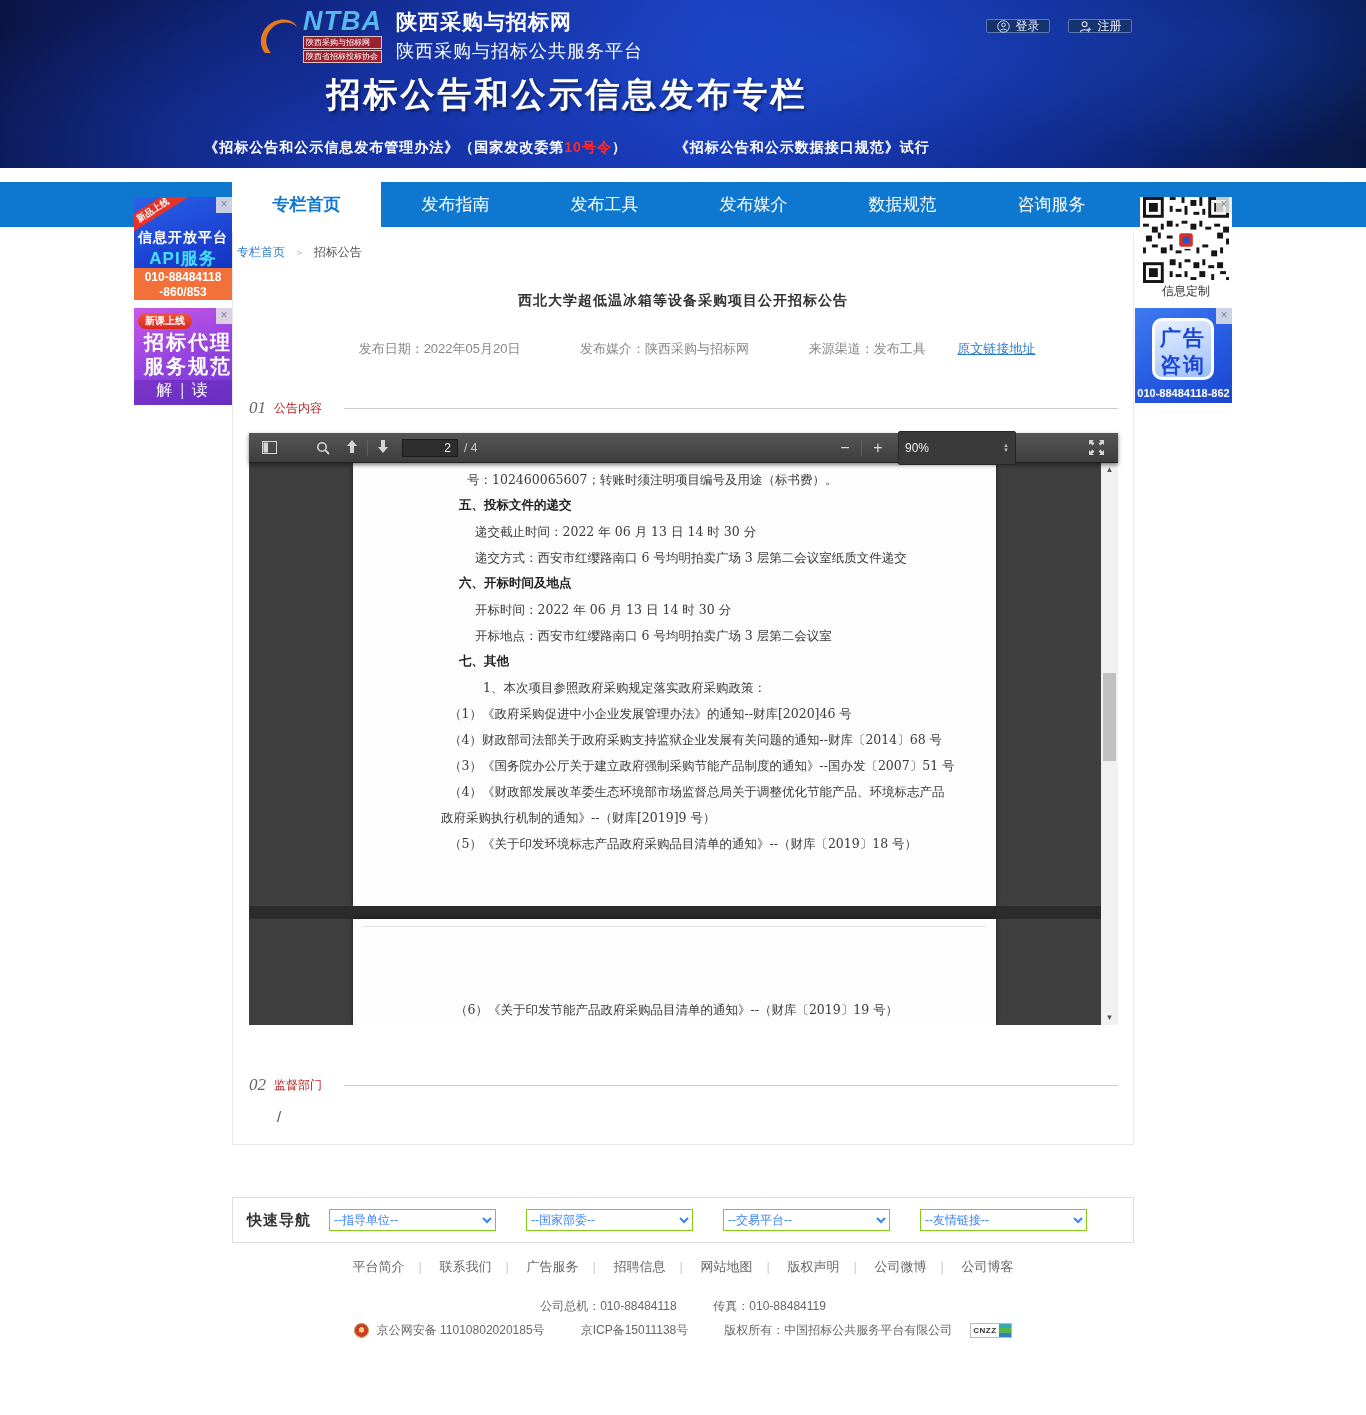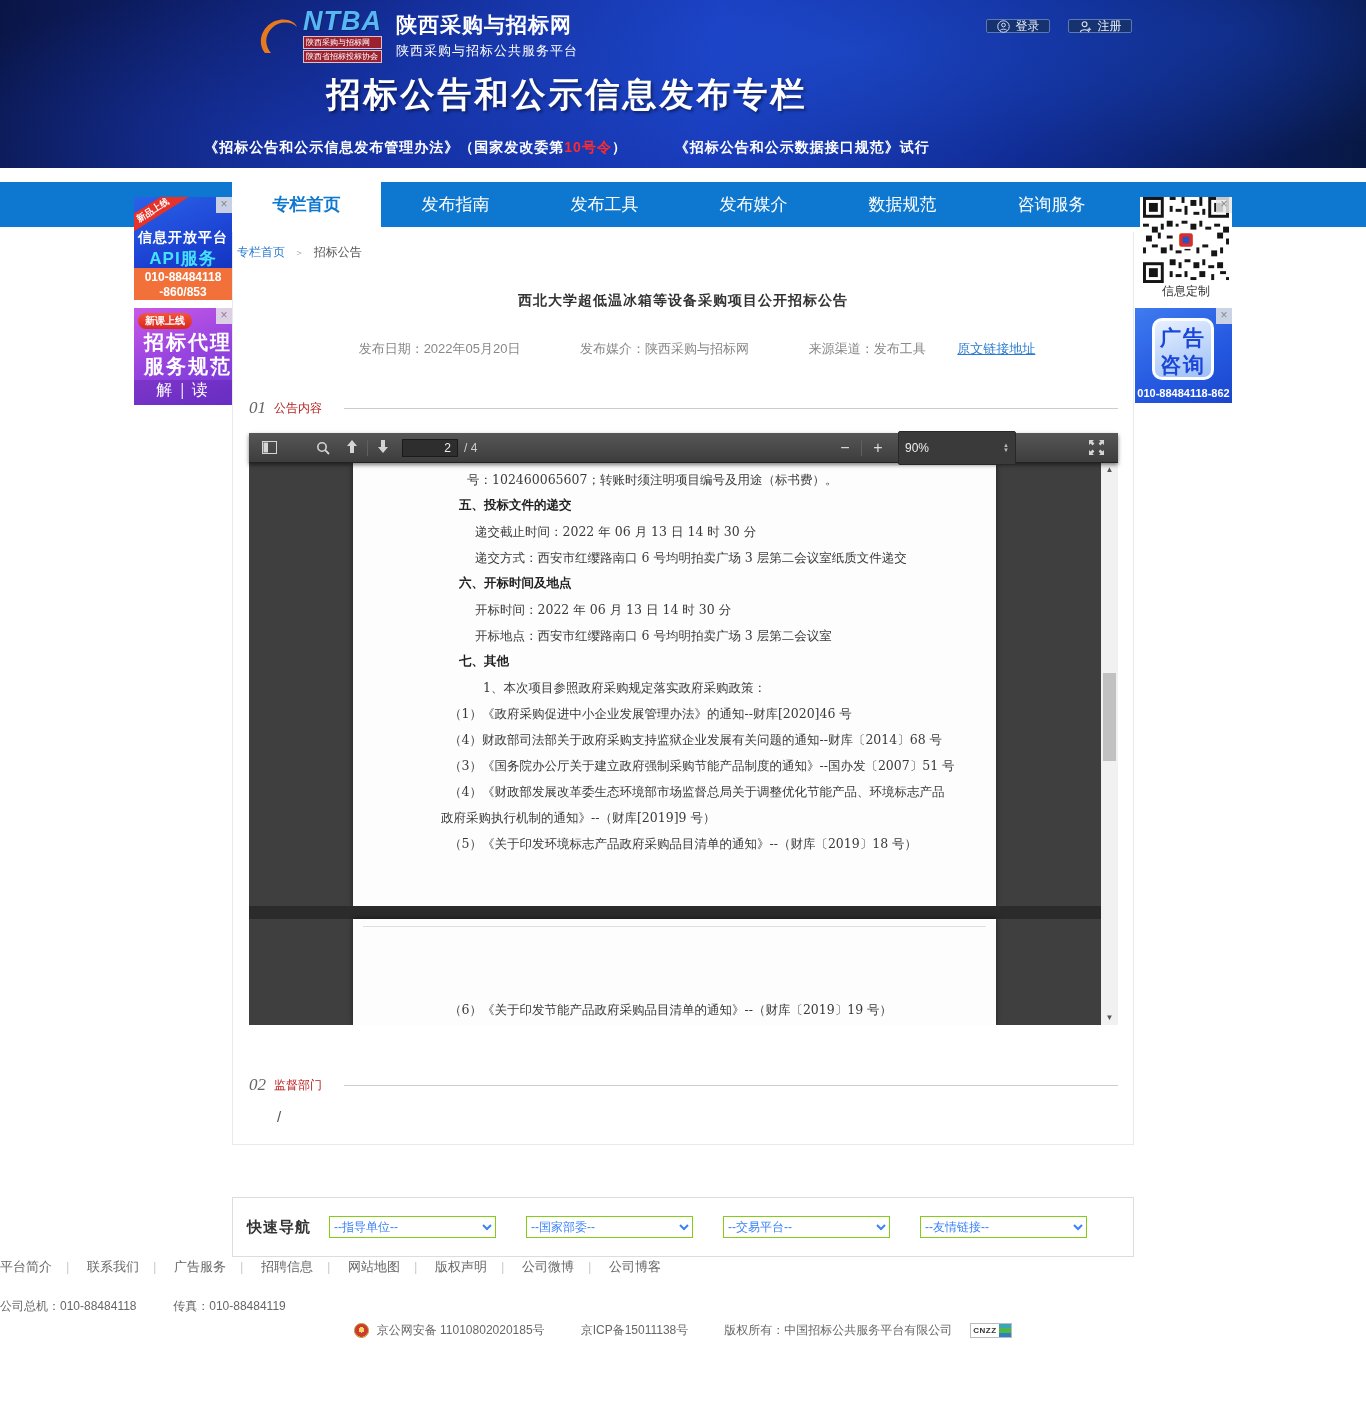--- a/index.html
+++ b/index.html
@@ -16,21 +16,21 @@
   }
   .hero-top { position:absolute; left:255px; top:8px; display:flex; align-items:center; }
   .logo-swoosh { width:46px; height:46px; margin-right:2px; }
   .logo-txt { font-style:italic; font-weight:bold; font-size:27px; letter-spacing:1px;
     color:#58b6f5; text-shadow:1px 1px 0 #0a2a66; line-height:26px; }
   .logo-badges { margin-top:2px; }
   .logo-badge { font-size:8px; color:#fff; background:rgba(180,30,30,.85); border:1px solid #e0c0c0;
     padding:0 2px; margin-top:1px; white-space:nowrap; }
   .site-titles { margin-left:14px; }
   .site-name { font-size:21px; font-weight:bold; letter-spacing:1px; }
-  .site-sub { font-size:13px; margin-top:3px; letter-spacing:1px; }
+  .site-sub { font-size:18px; margin-top:3px; letter-spacing:1px; }
   .auth { position:absolute; right:234px; top:19px; display:flex; gap:18px; }
   .auth-btn { display:flex; align-items:center; gap:6px; width:64px; height:14px; justify-content:center;
     background:#17336f; border:1px solid #5c79b5; border-radius:2px; color:#e8eefc; font-size:12px; cursor:pointer; }
   .hero-title { position:absolute; left:0; right:232px; top:72px; text-align:center;
     font-size:34px; font-weight:bold; letter-spacing:3px; text-shadow:2px 2px 3px rgba(0,0,0,.45); }
   .hero-notices { position:absolute; left:0; right:232px; top:139px; text-align:center;
     font-size:14px; font-weight:bold; letter-spacing:1px; }
   .hero-notices .gap { display:inline-block; width:38px; }
   .red { color:#ff2b2b; }
 
@@ -117,36 +117,36 @@
   .pdf-page { position:absolute; left:104px; width:643px; background:#fdfdfd; box-shadow:0 0 5px rgba(0,0,0,.55); }
   .pg1 { top:0; height:443px; }
   .pg-gap { position:absolute; left:0; top:443px; width:852px; height:13px; background:#2b2b2b; }
   .pg2 { top:456px; height:106px; }
   .pg2 .hairline { margin:7px 10px 0 10px; border-top:1px solid #e0e0e0; }
   .doc { padding:6px 30px 0 86px; font-family:"DejaVu Serif", serif; font-size:12.5px; color:#3a3a3a; }
   .doc .ln { height:21px; line-height:21px; margin-bottom:5px; white-space:nowrap; overflow:hidden; }
   .doc .b { font-weight:bold; font-family:"Liberation Sans", sans-serif; color:#222; }
   .ml2{margin-left:2px;} .ml10{margin-left:10px;} .ml20{margin-left:20px;}
   .ml28{margin-left:28px;} .ml36{margin-left:36px;} .ml44{margin-left:44px;}
-  .pg2 .ln { margin-top:66px; margin-left:10px; }
+  .pg2 .ln { margin-top:66px; margin-left:16px; }
   .pdf-scroll { position:absolute; right:0; top:0; width:17px; height:562px; background:#f1f1f1; }
   .scr-arrow { width:17px; height:14px; text-align:center; font-size:8px; color:#555; line-height:14px; cursor:pointer; }
   .scr-down { position:absolute; bottom:0; }
   .scr-thumb { position:absolute; left:2px; top:210px; width:13px; height:88px; background:#c1c1c1; cursor:pointer; }
 
   
-  .quicknav { position:absolute; left:232px; top:1197px; width:902px; height:60px; border:1px solid #ddd;
+  .quicknav { position:absolute; left:232px; top:1197px; width:902px; height:46px; border:1px solid #ddd;
     display:flex; align-items:center; }
   .qn-label { font-size:15px; font-weight:bold; color:#333; margin-left:14px; letter-spacing:1px; }
   .qn-select { width:167px; height:22px; font-size:12px; color:#3b82f6; border:1px solid #84cc16;
     background:#fff; margin-left:30px; }
   .qn-select:first-of-type { margin-left:18px; }
 
   
-  .site-footer { position:absolute; left:0; top:1258px; width:1366px; color:#666; }
+  .site-footer { position:absolute; left:0; top:1258px; width:1366px; text-align:center; color:#666; }
   .f-links { font-size:13px; }
   .f-links span.lk { cursor:pointer; }
   .f-links span.lk:not(:last-child)::after { content:"|"; color:#ccc; margin:0 14px; }
   .f-line2 { margin-top:22px; font-size:12px; }
   .f-line2 .sp { display:inline-block; width:30px; }
   .f-line3 { margin-top:7px; font-size:12px; display:flex; justify-content:center; align-items:center; gap:8px; }
   .f-line3 .sp { display:inline-block; width:20px; }
   .emblem { width:15px; height:15px; border-radius:50%;
     background:radial-gradient(circle at 50% 45%, #f6d86a 0 28%, #cf3a2e 29% 70%, #e8b23c 71%); 
     border:1px solid #b98a2e; }

